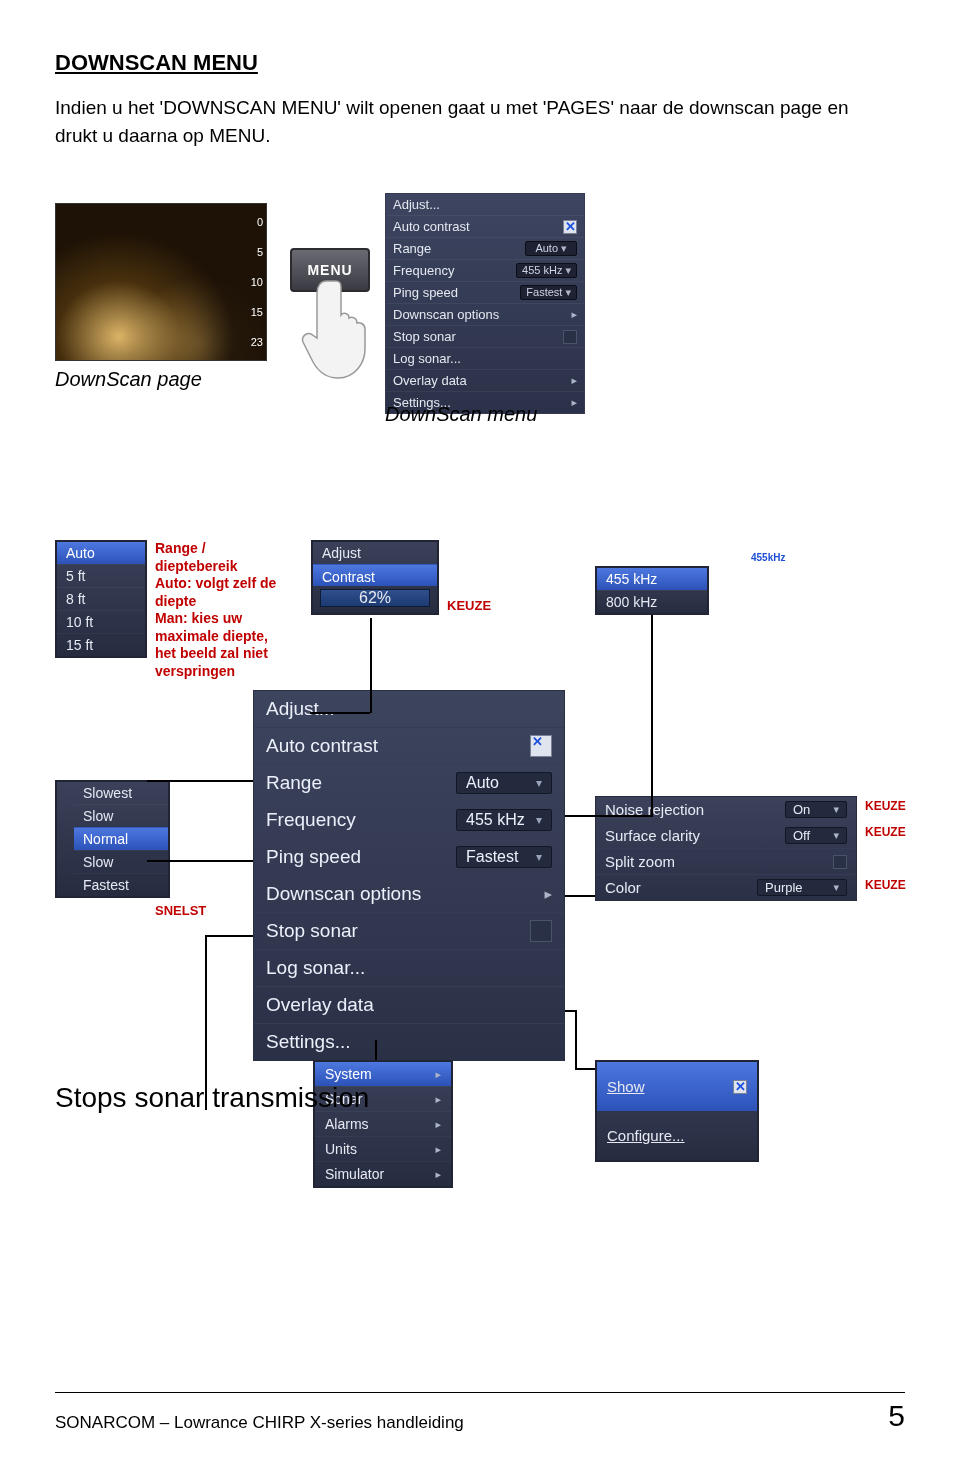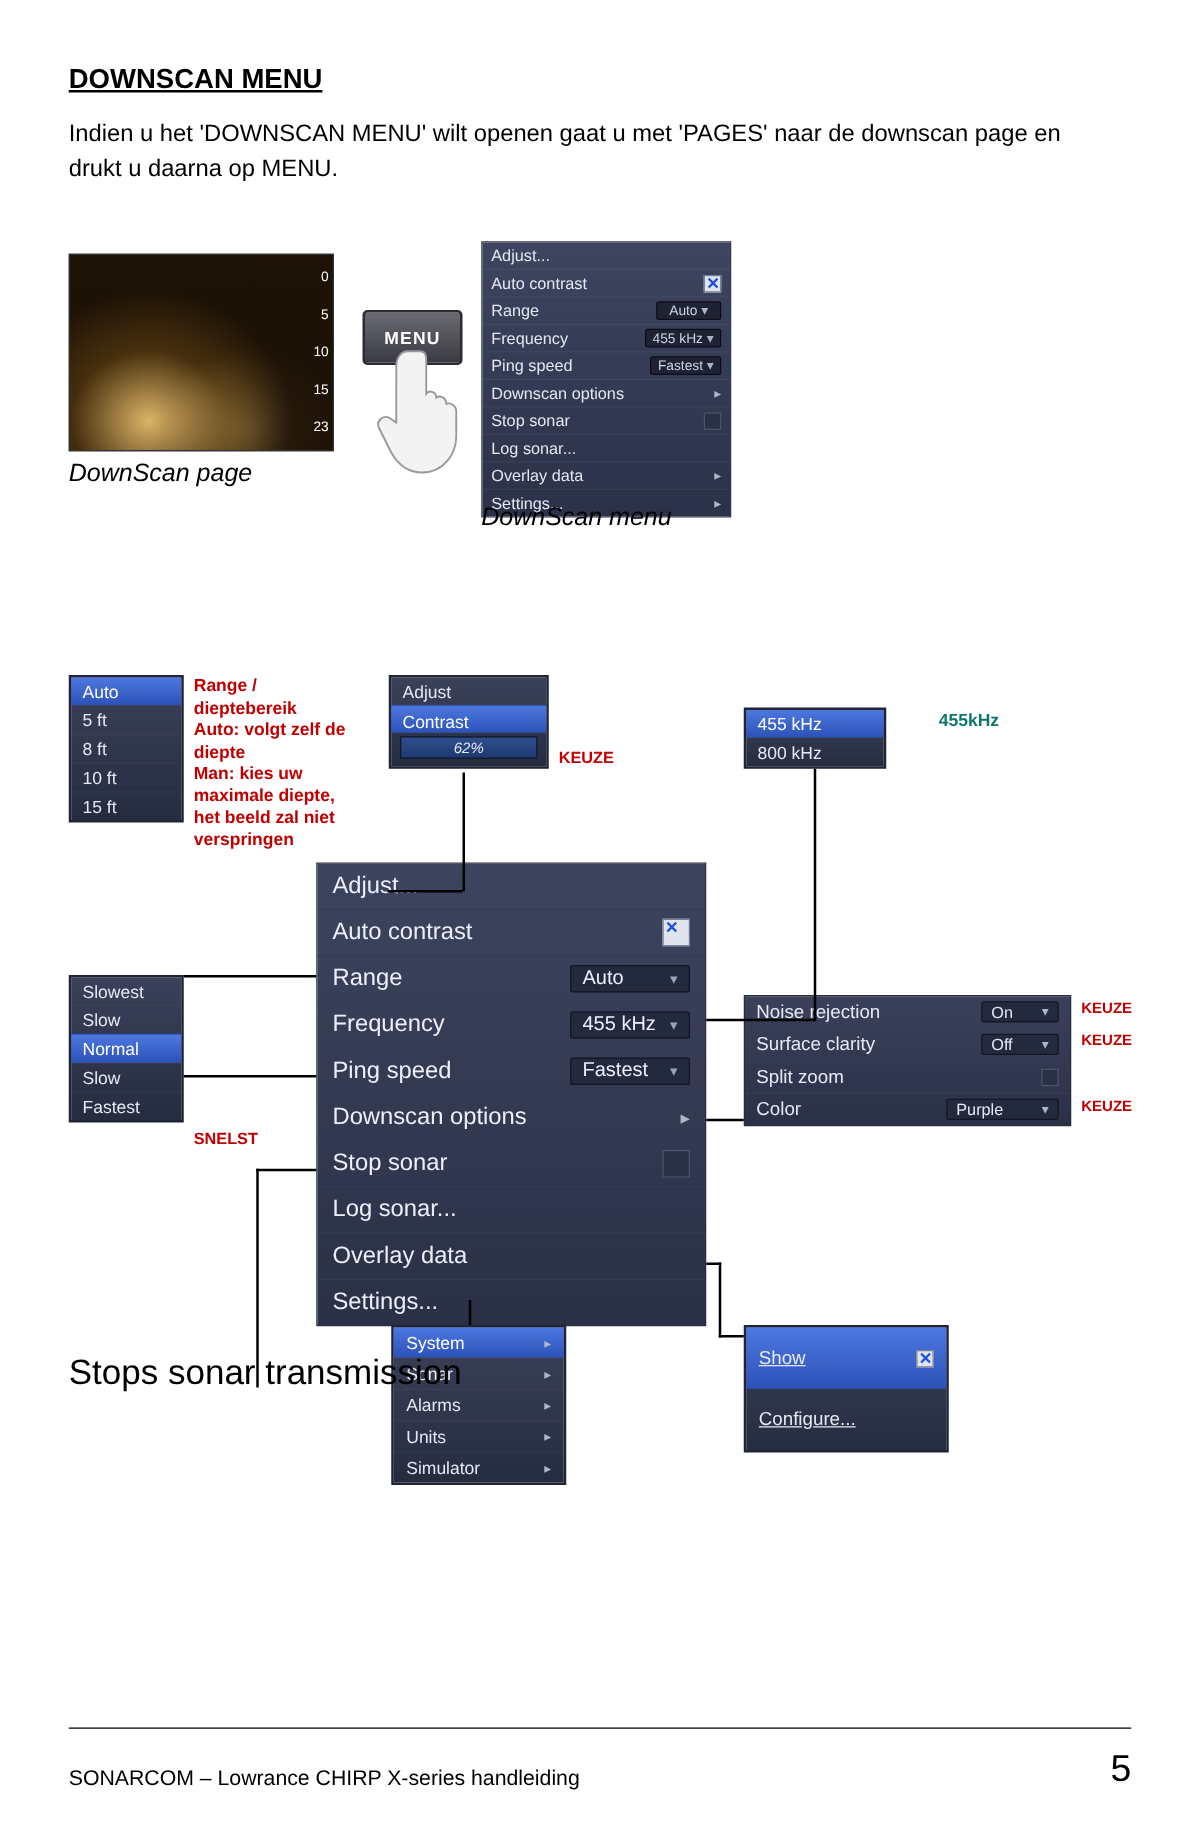--- a/index.html
+++ b/index.html
@@ -43,54 +43,54 @@
   .popup .opt { padding:3px 9px; border-top:1px solid rgba(255,255,255,.04);}
   .popup .opt:first-child{border-top:none;}
   .popup .opt.sel { background:linear-gradient(#4d78e0,#2c52b8); color:#fff;}
   .popup.stroke { border:2px solid #202434; }
 
   .range-list { left:0; top:0; width:92px; }
   .range-title { position:absolute; left:100px; top:0; color:#c00000; font-weight:bold; font-size:14px; width:135px; line-height:1.25;}
   .range-title .sub { font-weight:bold;}
 
   .adjust-box { left:256px; top:0; width:128px; }
-  .adjust-box .bar { margin:3px 7px 6px; height:18px; background:linear-gradient(#2f4f8d,#1c3a72); border:1px solid #0f1a33; display:flex; align-items:center; justify-content:center; font-size:12px;font-style:italic;}
+  .adjust-box .bar { margin:3px 7px 6px; height:18px; background:linear-gradient(#2f4f8d,#1c3a72); border:1px solid #0f1a33; display:flex; align-items:center; justify-content:center; font-size:16px;}
   .keuze { color:#c00000; font-weight:bold; font-size:13px;}
 
   .freq-list { left:540px; top:26px; width:114px;}
-  .freq-lbl { position:absolute; left:696px; top:28px; color:#0f766e; font-weight:bold; font-size:14px;}
+  .freq-lbl { position:absolute; left:696px; top:12px; color:#1d4ed8; font-weight:bold; font-size:10px;}
 
   .big-menu { position:absolute; left:198px; top:150px; width:312px; border:1px solid #2a3044;
     background:linear-gradient(#3d445e,#2a3046); color:#ecf0fa; font-size:19px;}
   .bm-row { display:flex; align-items:center; justify-content:space-between; padding:7px 12px; border-top:1px solid #353c54;}
   .bm-row:first-child{border-top:none;}
   .bm-val { background:#232a3e; border:1px solid #121625; border-radius:2px; padding:1px 9px; font-size:16px; min-width:96px; text-align:left; display:flex; justify-content:space-between; align-items:center;}
   .bm-val .dd{font-size:12px; color:#9aa2bb; margin-left:6px;}
 
-  .speed-list { left:0; top:240px; width:92px;}
+  .speed-list { left:0; top:240px; width:115px;padding-left:17px;}
   .snelst { position:absolute; left:100px; top:326px; color:#c00000; font-weight:bold; font-size:13px;margin-top:37px;}
 
   .opts-menu { position:absolute; left:540px; top:256px; width:262px; border:1px solid #262c3e;
     background:linear-gradient(#3b415a,#2a3046); color:#e6eaf4; font-size:15px;}
   .opts-menu .orow{display:flex; align-items:center; justify-content:space-between; padding:4px 9px; border-top:1px solid #353c54;}
   .opts-menu .orow:first-child{border-top:none;}
   .oval { background:#232a3e; border:1px solid #121625; border-radius:2px; padding:0 7px; font-size:13px; min-width:62px; text-align:left; display:flex; align-items:center; justify-content:space-between;}
   .keuze-r { position:absolute; color:#c00000; font-weight:bold; font-size:12px;}
 
   .settings-list { left:258px; top:520px; width:140px;}
   .settings-list .opt{display:flex; justify-content:space-between; align-items:center; padding:4px 10px;}
   .show-box { left:540px; top:520px; width:164px;}
   .show-box .orow{display:flex; justify-content:space-between; align-items:center; padding:16px 10px; font-size:15px;text-decoration:underline;}
 
   .stops { position:absolute; left:0; top:540px; font-size:28px; line-height:1.3;}
 
   .line { position:absolute; background:#000; }
   .line.h{height:2px;} .line.v{width:2px;}
 
-  .footer { position:absolute; left:55px; bottom:30px; right:55px; display:flex; justify-content:space-between; align-items:flex-end; border-top:1px solid #000; padding-top:16px;}
+  .footer { position:absolute; left:55px; bottom:30px; right:55px; display:flex; justify-content:space-between; align-items:flex-end; border-top:1px solid #000; padding-top:6px;}
   .footer .t{font-size:17px;}
   .footer .n{font-size:30px;}
 </style>
 </head>
 <body>
 
 <div class="page">
   <div class="title">DOWNSCAN MENU</div>
   <div class="intro">Indien u het 'DOWNSCAN MENU' wilt openen gaat u met 'PAGES' naar de downscan page en drukt u daarna op  MENU.</div>
 

